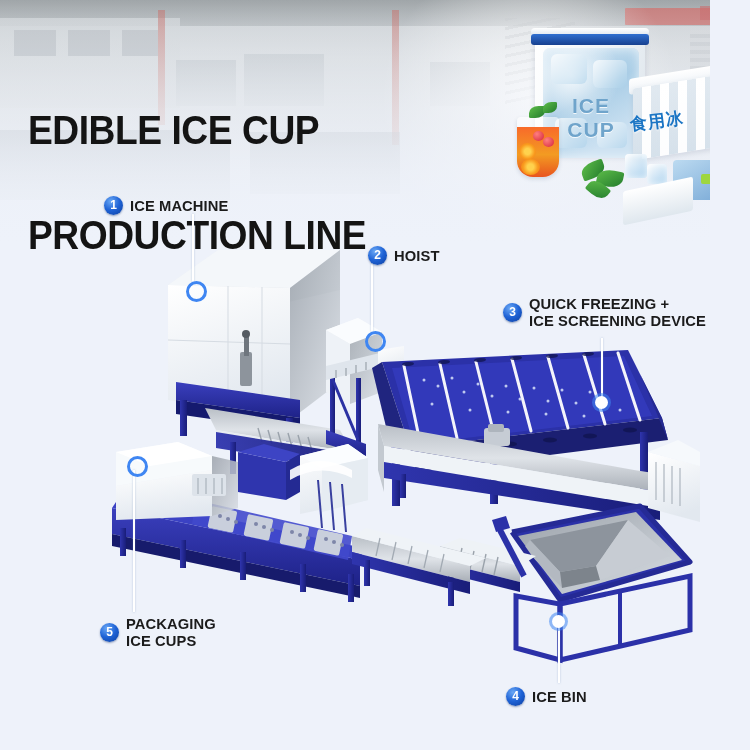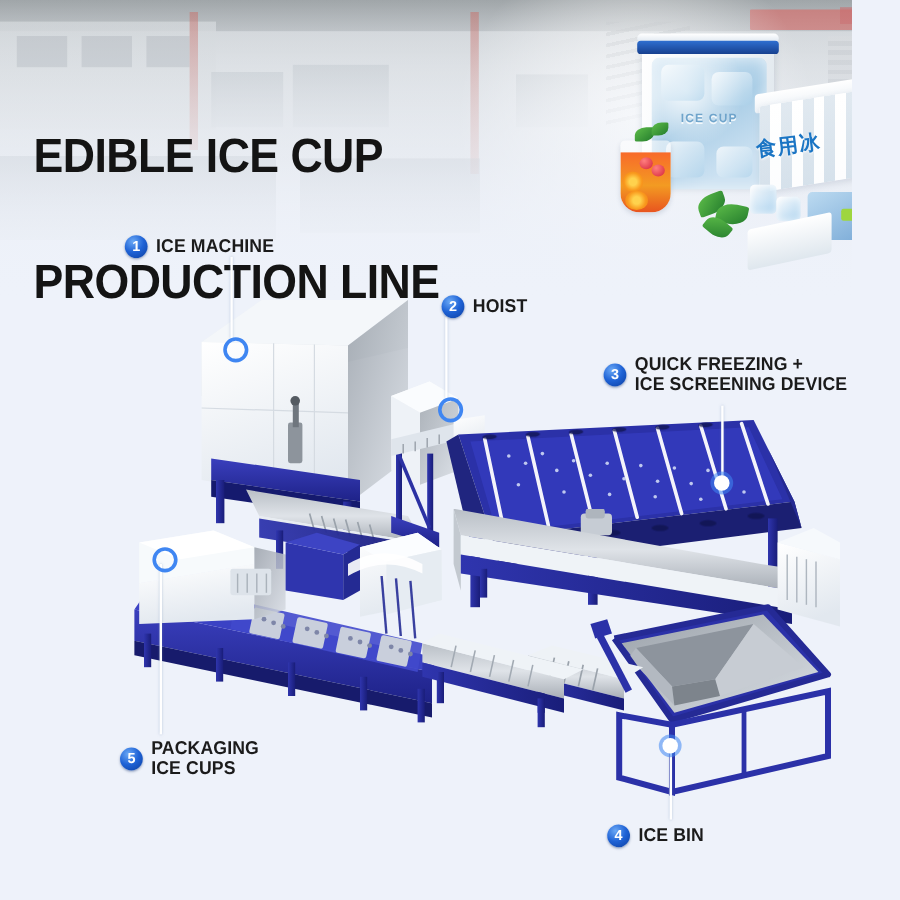--- a/index.html
+++ b/index.html
@@ -53,21 +53,21 @@
   .tub-rim2{position:absolute;left:26px;top:6px;width:118px;height:8px;border-radius:4px;
     background:linear-gradient(180deg,#ffffff,#dbe4ee);}
   .iceblock{position:absolute;left:38px;top:26px;width:96px;height:110px;border-radius:7px;
     background:
       radial-gradient(circle at 30% 25%,rgba(255,255,255,.85),rgba(255,255,255,0) 45%),
       linear-gradient(150deg,#cfe4f3,#a9cde6 45%,#cde2f2 80%);
     box-shadow:inset 0 0 12px rgba(255,255,255,.7);}
   .ice-shard{position:absolute;border-radius:6px;
     background:linear-gradient(140deg,rgba(255,255,255,.75),rgba(164,205,232,.5));}
   .icecup-text{position:absolute;left:40px;top:72px;width:92px;text-align:center;
-    color:#6fa4cb;font-weight:bold;font-size:10px;letter-spacing:1px;
+    color:#6fa4cb;font-weight:bold;font-size:21px;letter-spacing:1px;
     text-shadow:0 1px 0 rgba(255,255,255,.8);}
   .carton{position:absolute;left:128px;top:58px;width:108px;height:72px;
     transform:skewY(-9deg);border-radius:3px;
     background:
       repeating-linear-gradient(90deg,rgba(200,215,228,.55) 0 9px,rgba(255,255,255,.9) 9px 18px),
       linear-gradient(180deg,#ffffff,#e6edf3);
     box-shadow:0 2px 5px rgba(80,100,130,.16);}
   .carton-lid{position:absolute;left:124px;top:48px;width:112px;height:16px;
     transform:skewY(-9deg);background:linear-gradient(180deg,#ffffff,#edf2f7);border-radius:3px;}
   .cn-text{position:absolute;left:125px;top:88px;color:#1b75c4;font-weight:bold;

